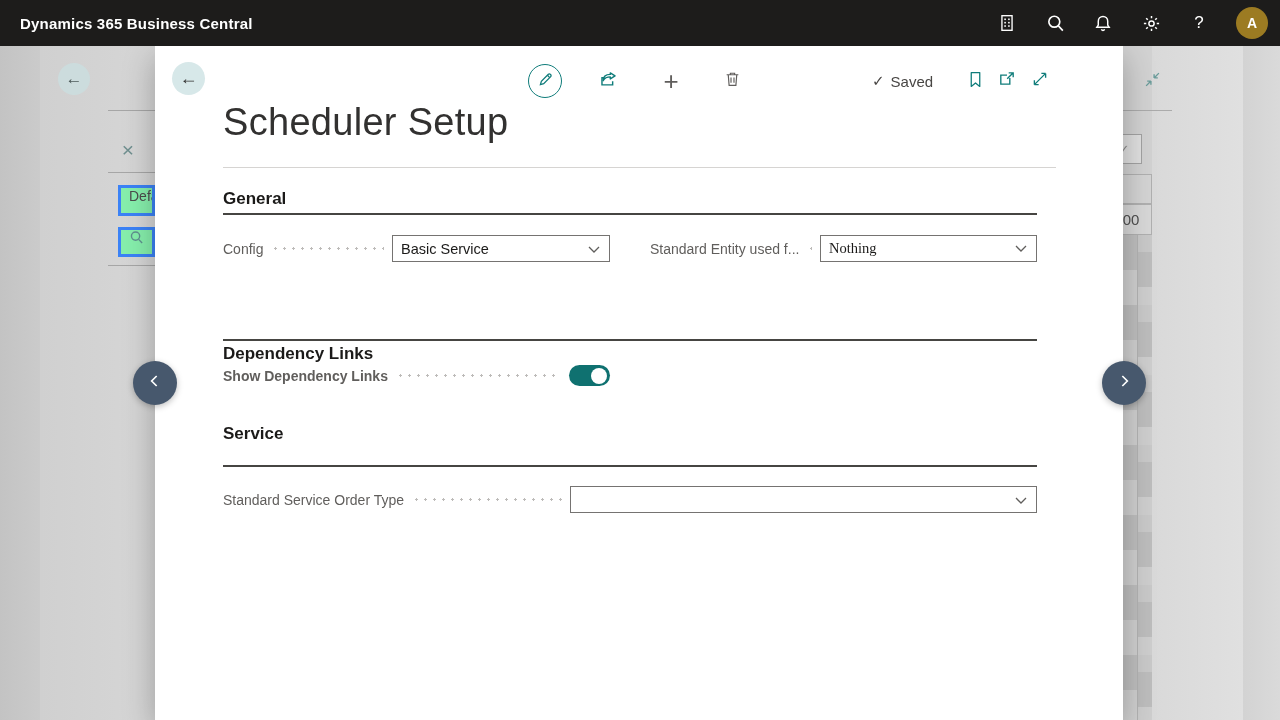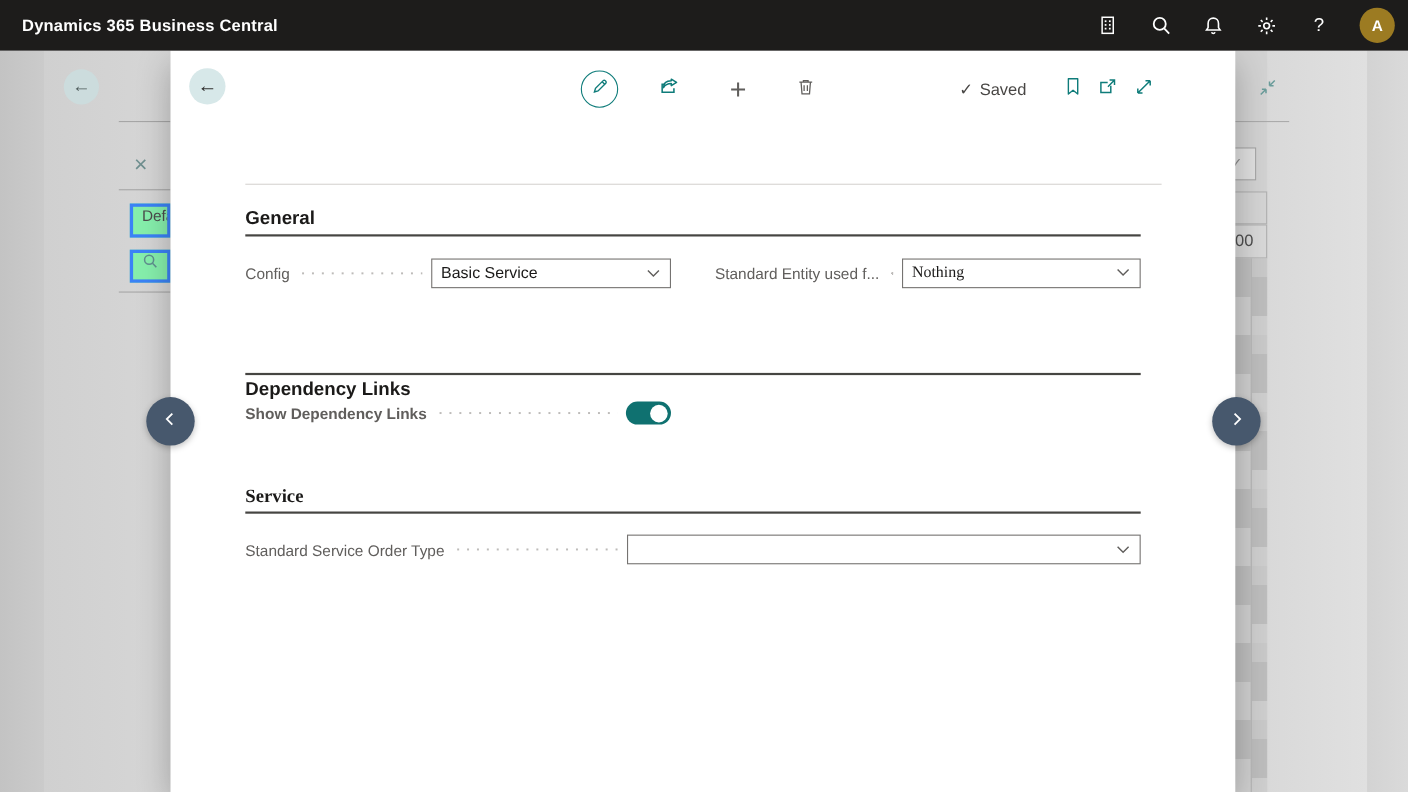--- a/index.html
+++ b/index.html
@@ -245,20 +245,21 @@
   </div>
 
   <div class="hdr-action" style="left:1023px;">
     <span class="teal-ic">
       <svg width="18" height="18" viewBox="0 0 16 16" fill="none" stroke="currentColor" stroke-width="1.2">
         <path d="M3 13L13 3M13 3H9.2M13 3v3.8M3 13h3.8M3 13V9.2"></path>
       </svg>
     </span>
   </div>
 
+  <div class="dlg-title">Scheduler Setup</div>
   <div class="dlg-divider"></div>
 
   <div class="section-heading" style="top:189px;">General</div>
   <div class="section-rule" style="top:213px;"></div>
 
   <div class="field-row" style="left:223px; top:235px; width:387px;">
     <span class="field-label">Config</span>
     <span class="leader"></span>
     <div class="select" style="width:218px;">
       <span class="select-value">Basic Service</span>
@@ -287,21 +288,21 @@
   <div class="section-rule" style="top:339px;"></div>
 
   <div class="field-row" style="left:223px; top:362px; width:387px;font-weight:bold;">
     <span class="field-label">Show Dependency Links</span>
     <span class="leader"></span>
     <div class="toggle">
       <div class="toggle-knob"></div>
     </div>
   </div>
 
-  <div class="section-heading" style="top:441px;font-family:Liberation Serif, serif;">Service</div>
+  <div class="section-heading" style="top:424px;">Service</div>
   <div class="section-rule" style="top:465px;"></div>
 
   <div class="field-row" style="left:223px; top:486px; width:814px;">
     <span class="field-label">Standard Service Order Type</span>
     <span class="leader"></span>
     <div class="select" style="width:467px;">
       <span class="select-value"></span>
       <span class="chev">
         <svg width="12" height="8" viewBox="0 0 12 8" fill="none" stroke="currentColor" stroke-width="1.3">
           <polyline points="1,1 6,6 11,1"></polyline>

